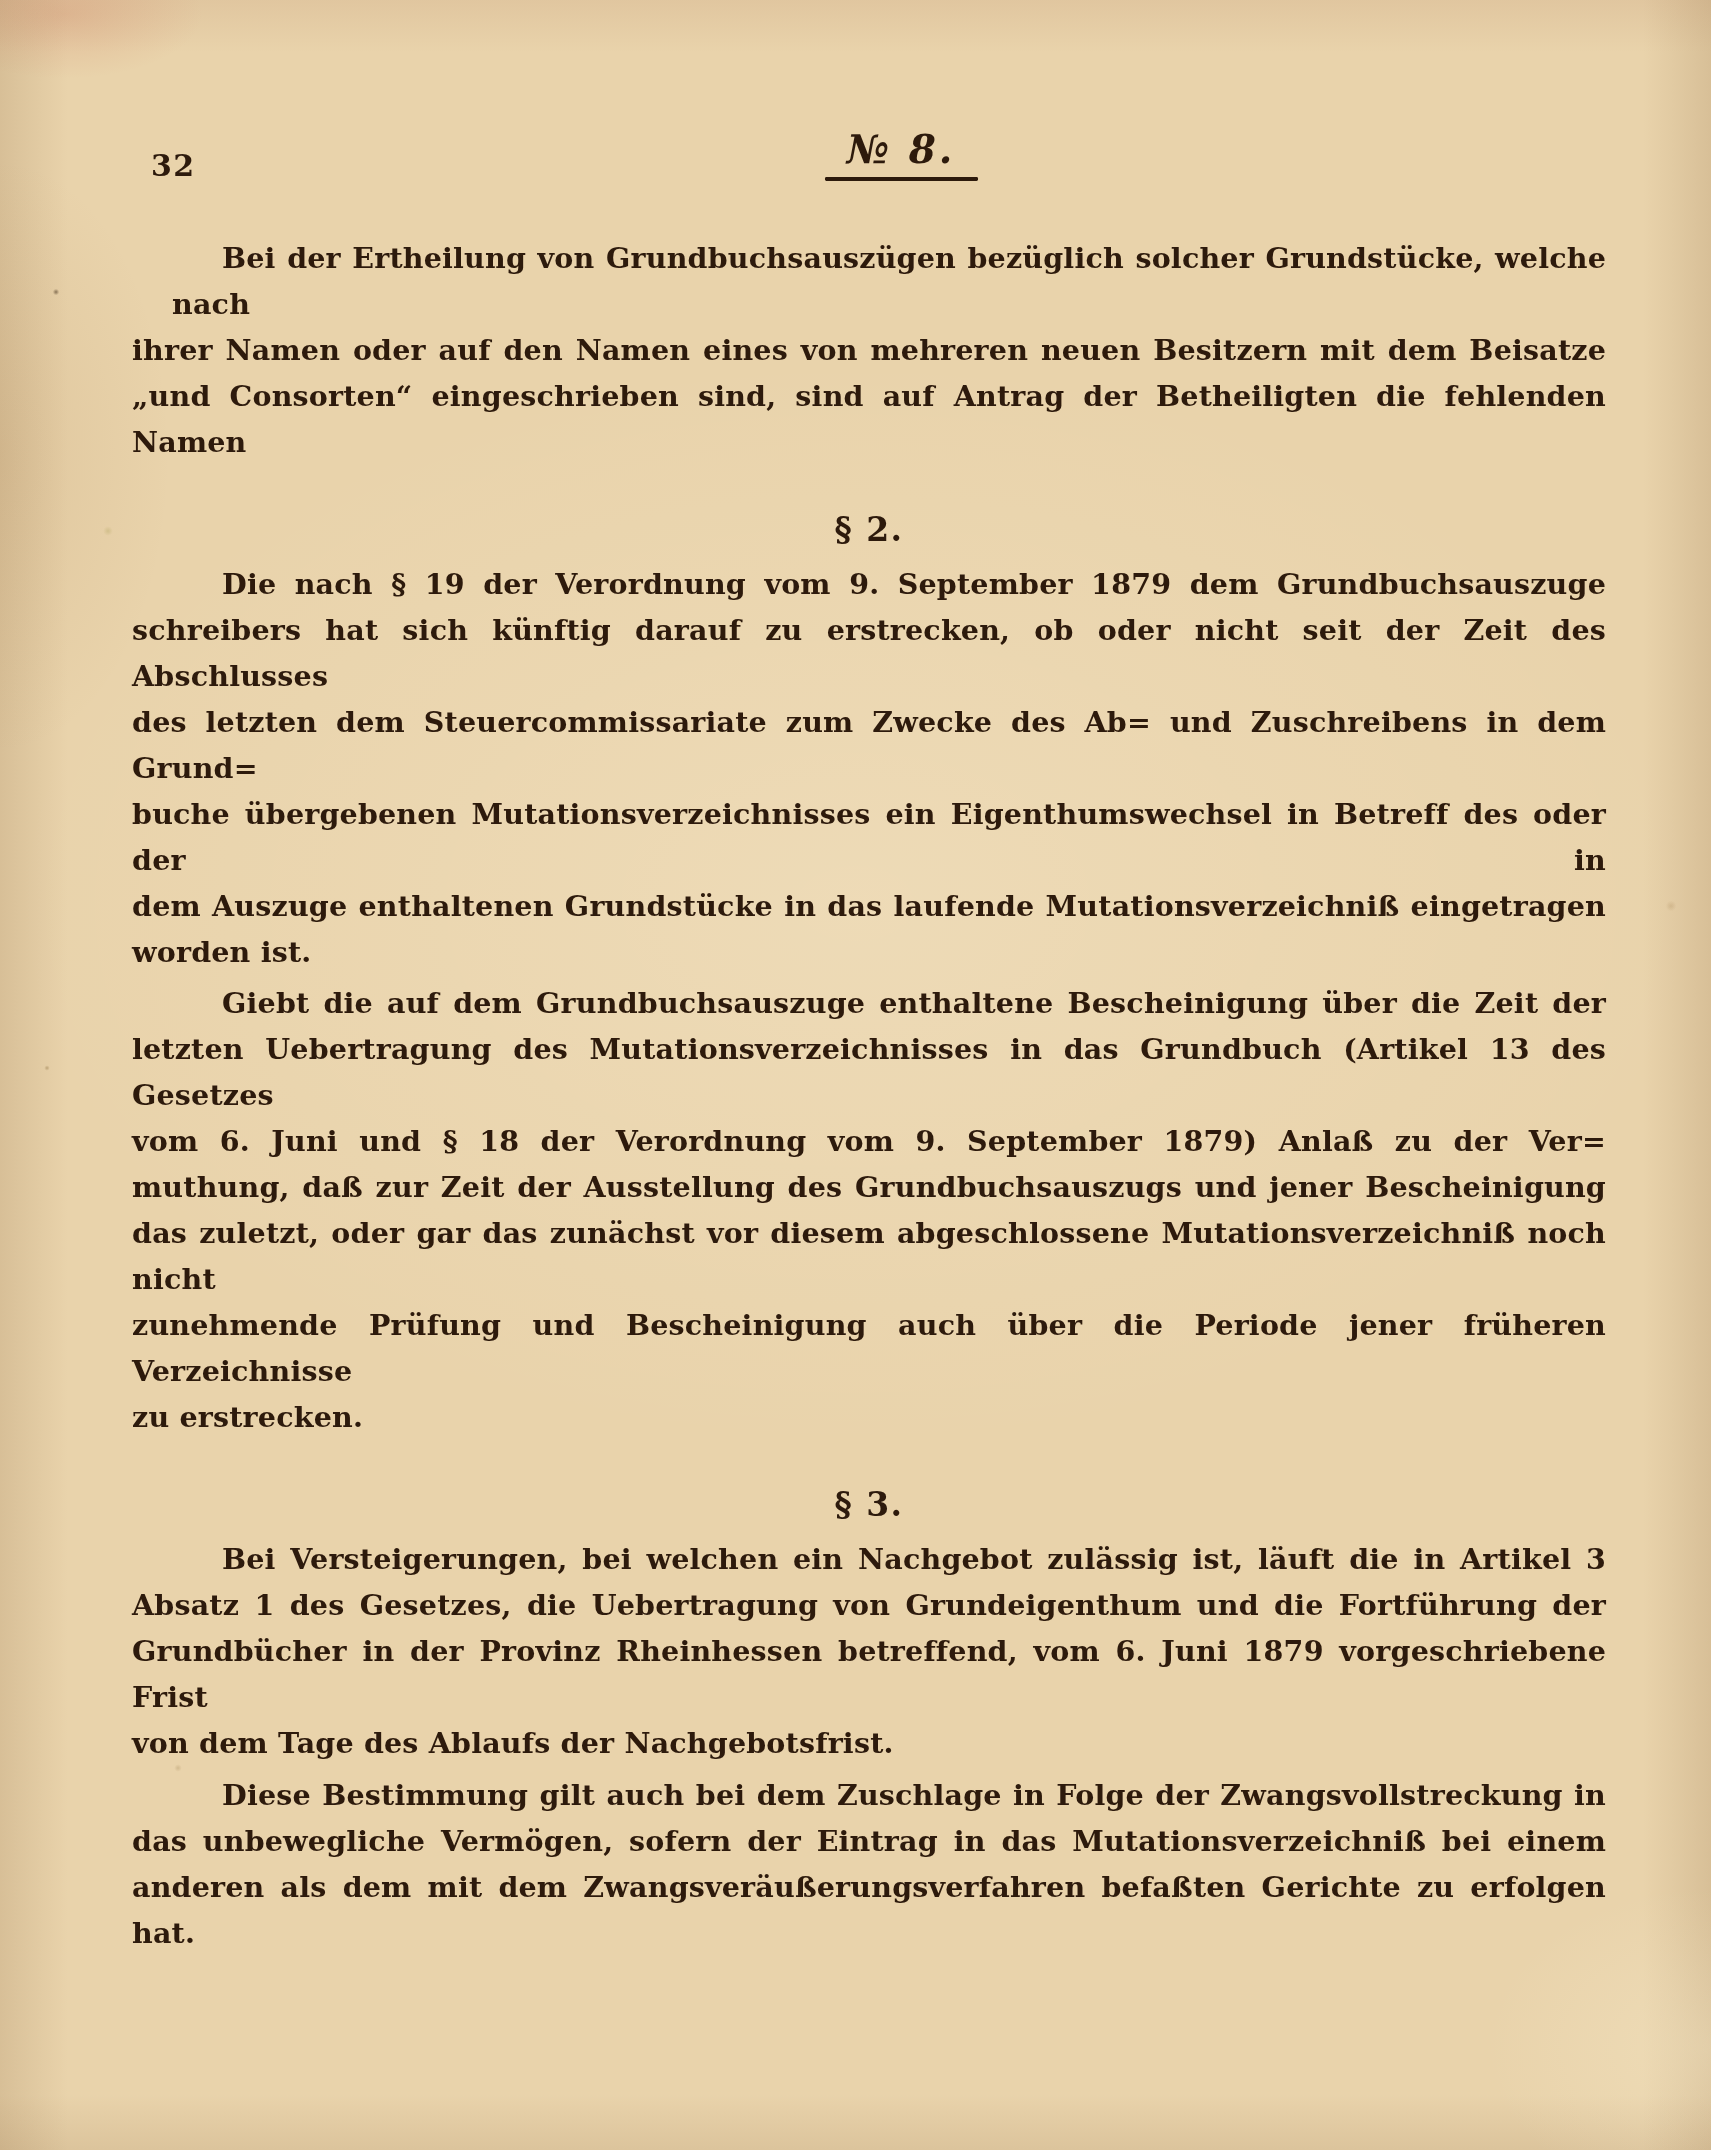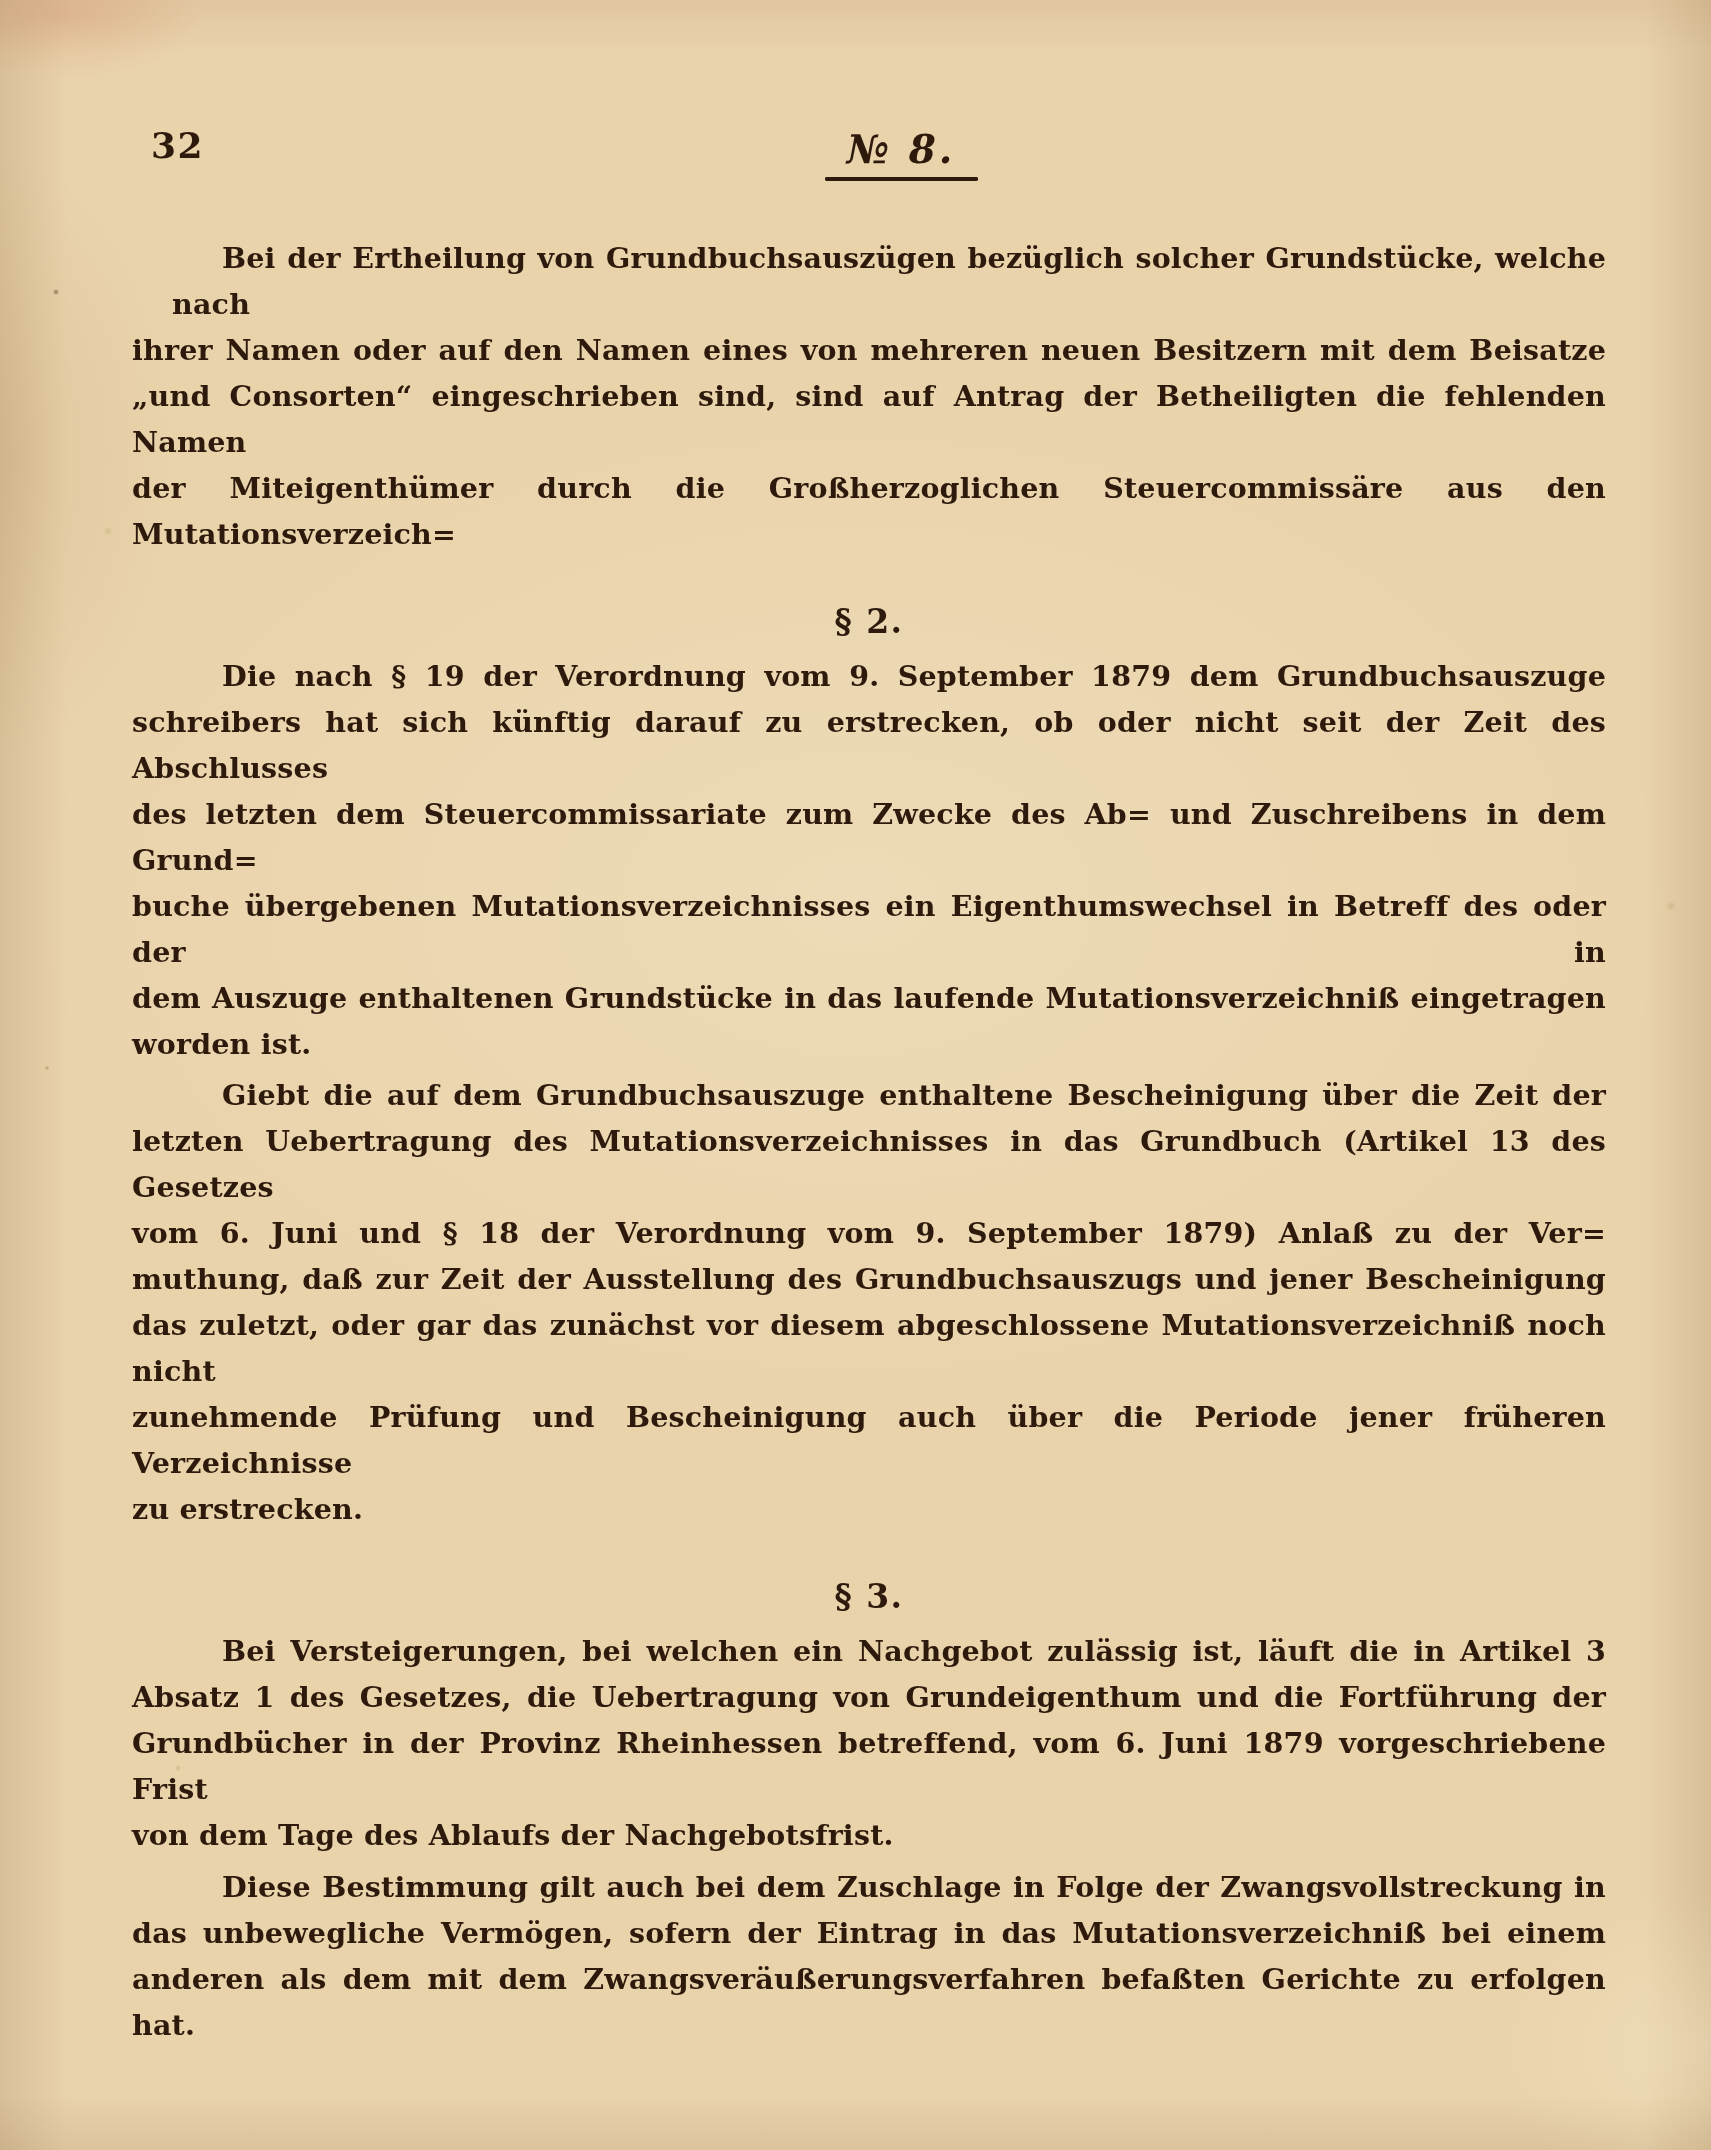--- a/index.html
+++ b/index.html
@@ -30,22 +30,22 @@
       radial-gradient(ellipse 299px 214px at 1711px 2047px, rgba(250,240,210,0.30), rgba(250,240,210,0) 75%),
       linear-gradient(90deg,  rgba(110,70,30,0.14), rgba(110,70,30,0) 68px),
       linear-gradient(270deg, rgba(110,70,30,0.14), rgba(110,70,30,0) 68px),
       linear-gradient(180deg, rgba(150,85,55,0.10), rgba(150,85,55,0) 53px),
       linear-gradient(0deg,   rgba(110,70,30,0.11), rgba(110,70,30,0) 57px);
   }
 
   .page-number {
     position: absolute;
     left: 151px;
-    top: 124px;
-    font-size: 36px;
+    top: 148px;
+    font-size: 30px;
     font-weight: bold;
     letter-spacing: 1.4px;
   }
 
   .issue-heading {
     position: absolute;
     left: 901px;
     top: 126px;
     transform: translateX(-50%);
     font-size: 39px;
@@ -103,21 +103,20 @@
 
 <div class="issue-heading">№ 8.</div>
 
 <div class="heading-rule"></div>
 
 <main class="text-block" id="text-block">
     <div class="block-paragraph">
       <div class="line indent">Bei der Ertheilung von Grundbuchsauszügen bezüglich solcher Grundstücke, welche nach</div>
       <div class="line">ihrer Namen oder auf den Namen eines von mehreren neuen Besitzern mit dem Beisatze</div>
       <div class="line">„und Consorten“ eingeschrieben sind, sind auf Antrag der Betheiligten die fehlenden Namen</div>
-      <div class="line">der Miteigenthümer durch die Großherzoglichen Steuercommissäre aus den Mutationsverzeich=</div>
     </div>
     <div class="block-heading section-heading">§ 2.</div>
     <div class="block-paragraph">
       <div class="line indent">Die nach § 19 der Verordnung vom 9. September 1879 dem Grundbuchsauszuge</div>
       <div class="line">schreibers hat sich künftig darauf zu erstrecken, ob oder nicht seit der Zeit des Abschlusses</div>
       <div class="line">des letzten dem Steuercommissariate zum Zwecke des Ab= und Zuschreibens in dem Grund=</div>
       <div class="line">buche übergebenen Mutationsverzeichnisses ein Eigenthumswechsel in Betreff des oder der in</div>
       <div class="line">dem Auszuge enthaltenen Grundstücke in das laufende Mutationsverzeichniß eingetragen</div>
       <div class="line last">worden ist.</div>
     </div>

